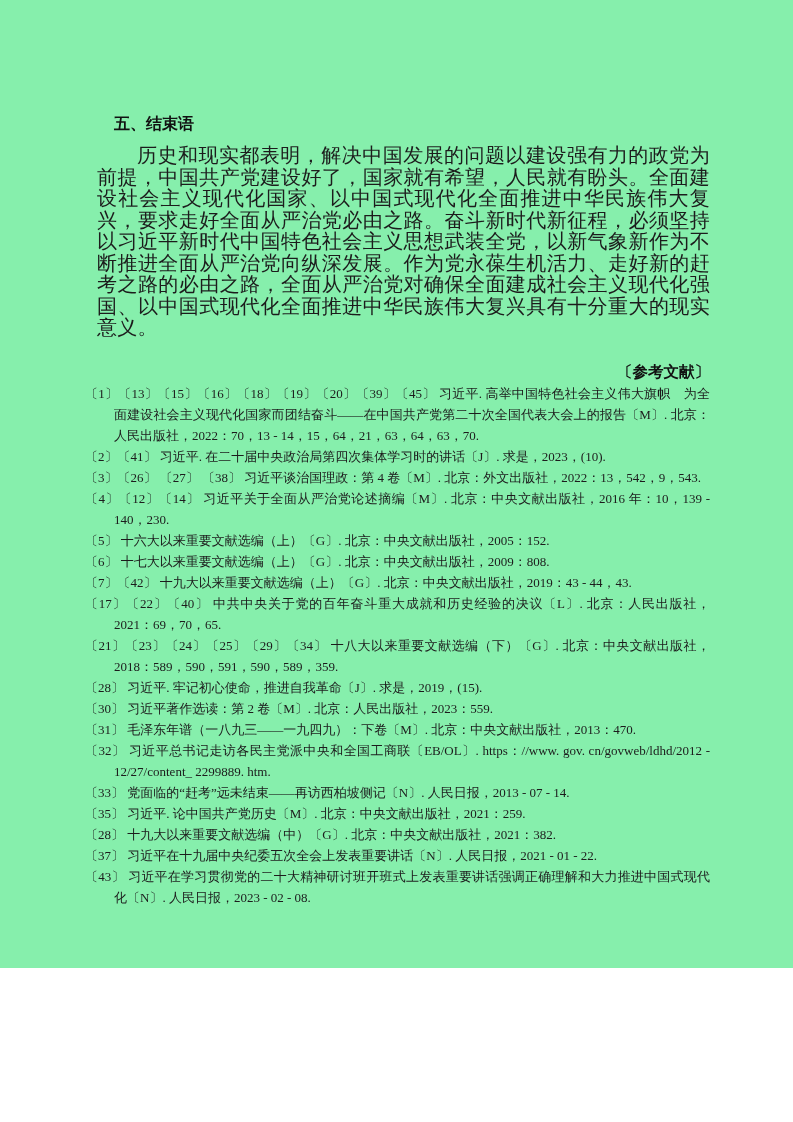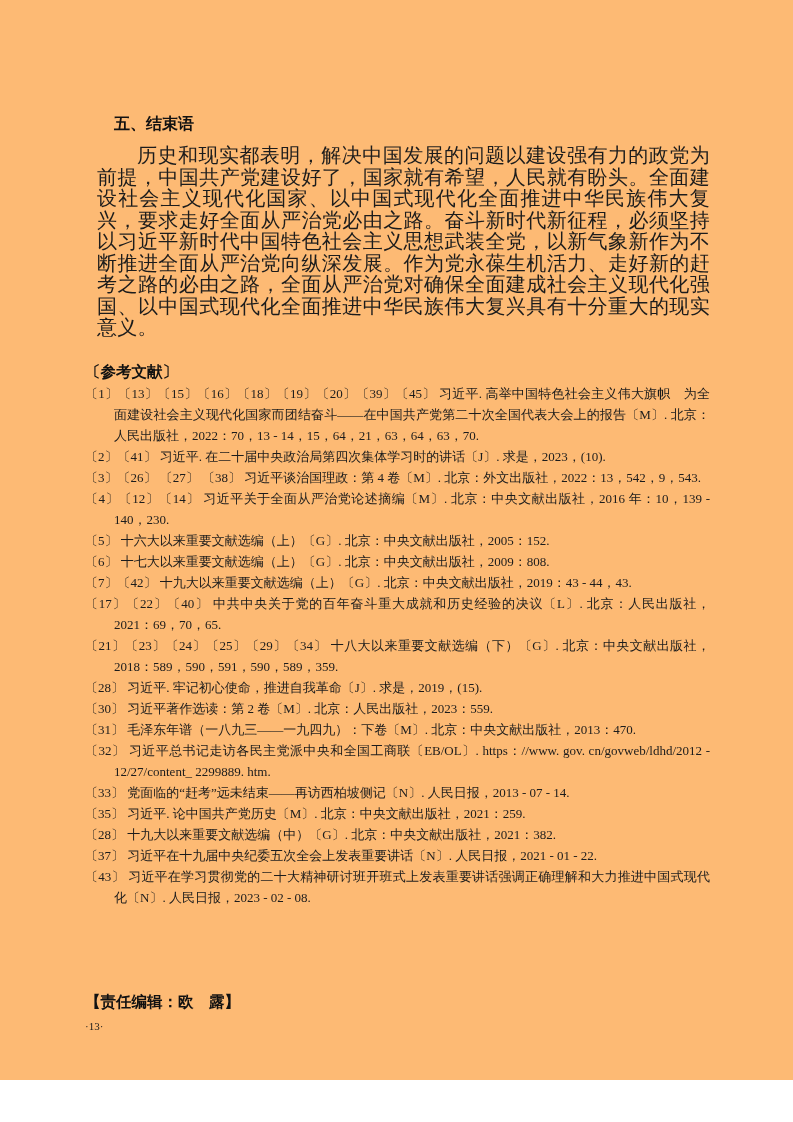--- a/index.html
+++ b/index.html
@@ -1,20 +1,20 @@
 <!DOCTYPE html>
 <html><head>
 <meta charset="utf-8">
 <style>
   html, body { margin: 0; padding: 0; background: #ffffff; }
   .page {
     position: relative;
     width: 793px;
-    height: 1080px;
-    background: #fdba74;
+    height: 968px;
+    background: #86efac;
     overflow: hidden;
     font-family: "Liberation Serif", "DejaVu Serif", serif;
     color: #1c1c1c;
   }
   .content {
     position: absolute;
     left: 85px;
     top: 0;
     width: 625px;
   }
@@ -30,21 +30,21 @@
   .body-paragraph {
     margin: 10px 0 0 12px;
     font-size: 20px;
     line-height: 21.5px;
     text-align: justify;
     text-indent: 2em;
     letter-spacing: 0.2px;
   }
   .ref-heading {
     margin-top: 22px;
-    text-align: left;
+    text-align: right;
     font-family: "Liberation Sans", "DejaVu Sans", sans-serif;
     font-weight: bold;
     font-size: 15.5px;
     line-height: 22px;
     color: #111111;
   }
   .ref-list {
     font-size: 13px;
     line-height: 21px;
     text-align: justify;

